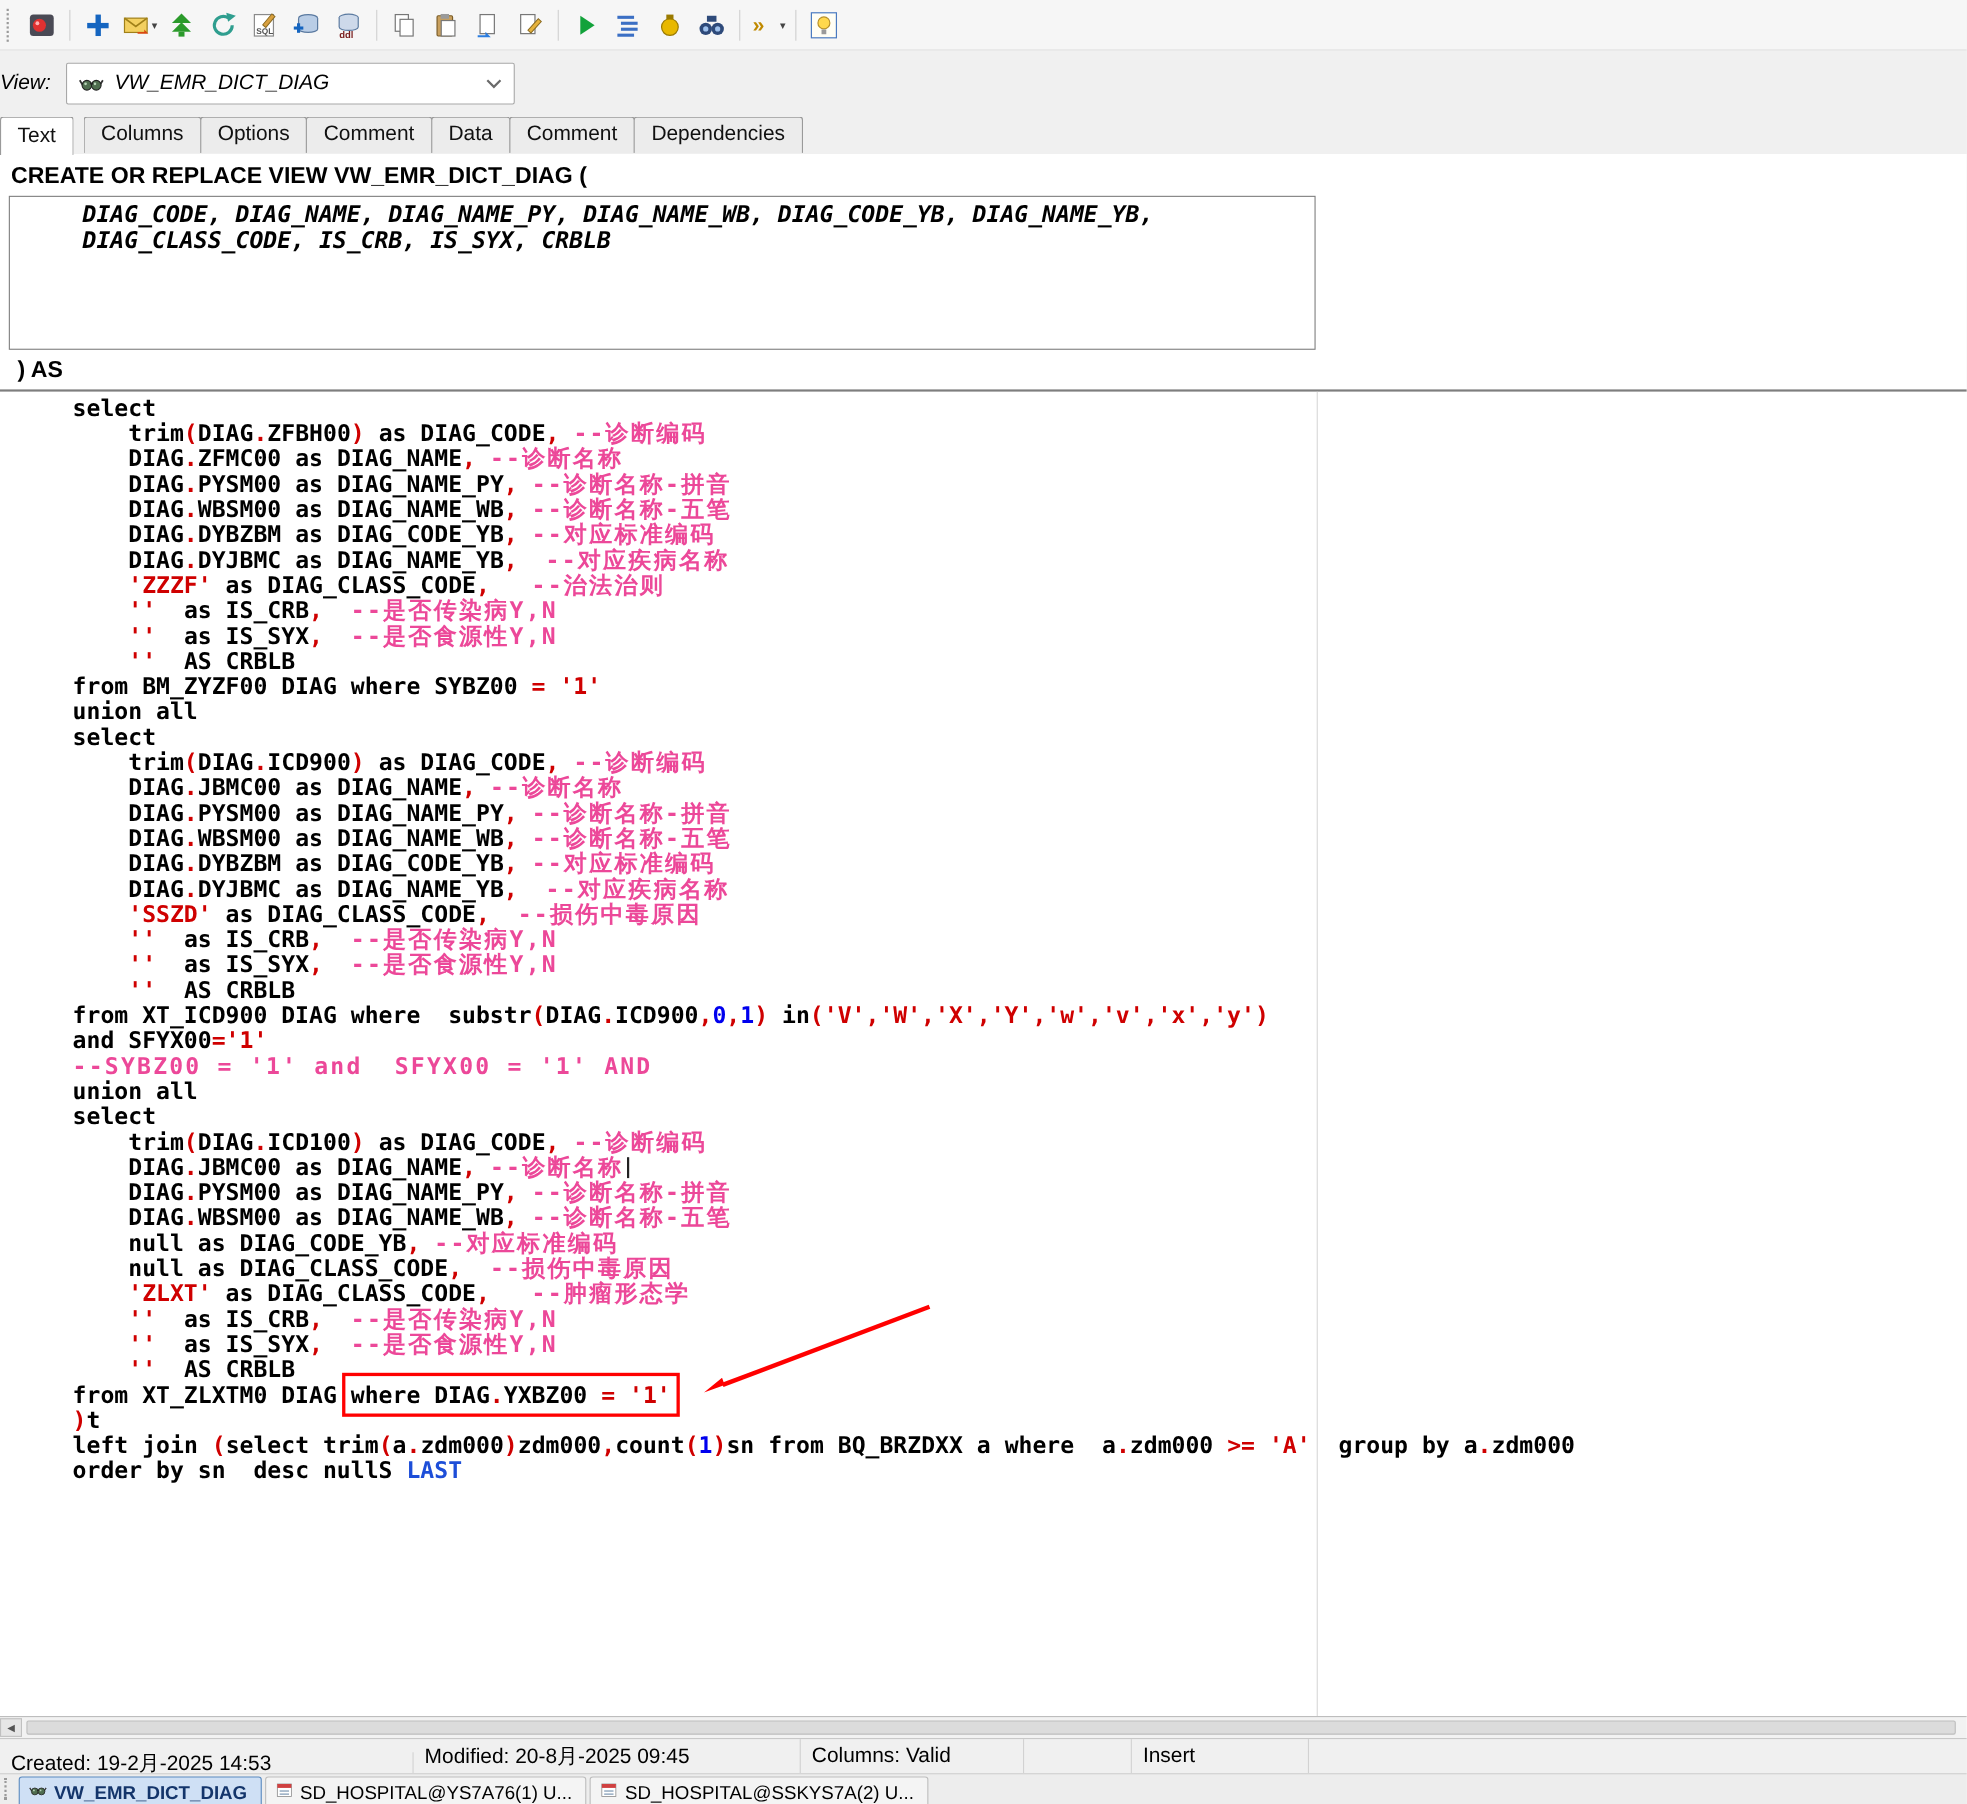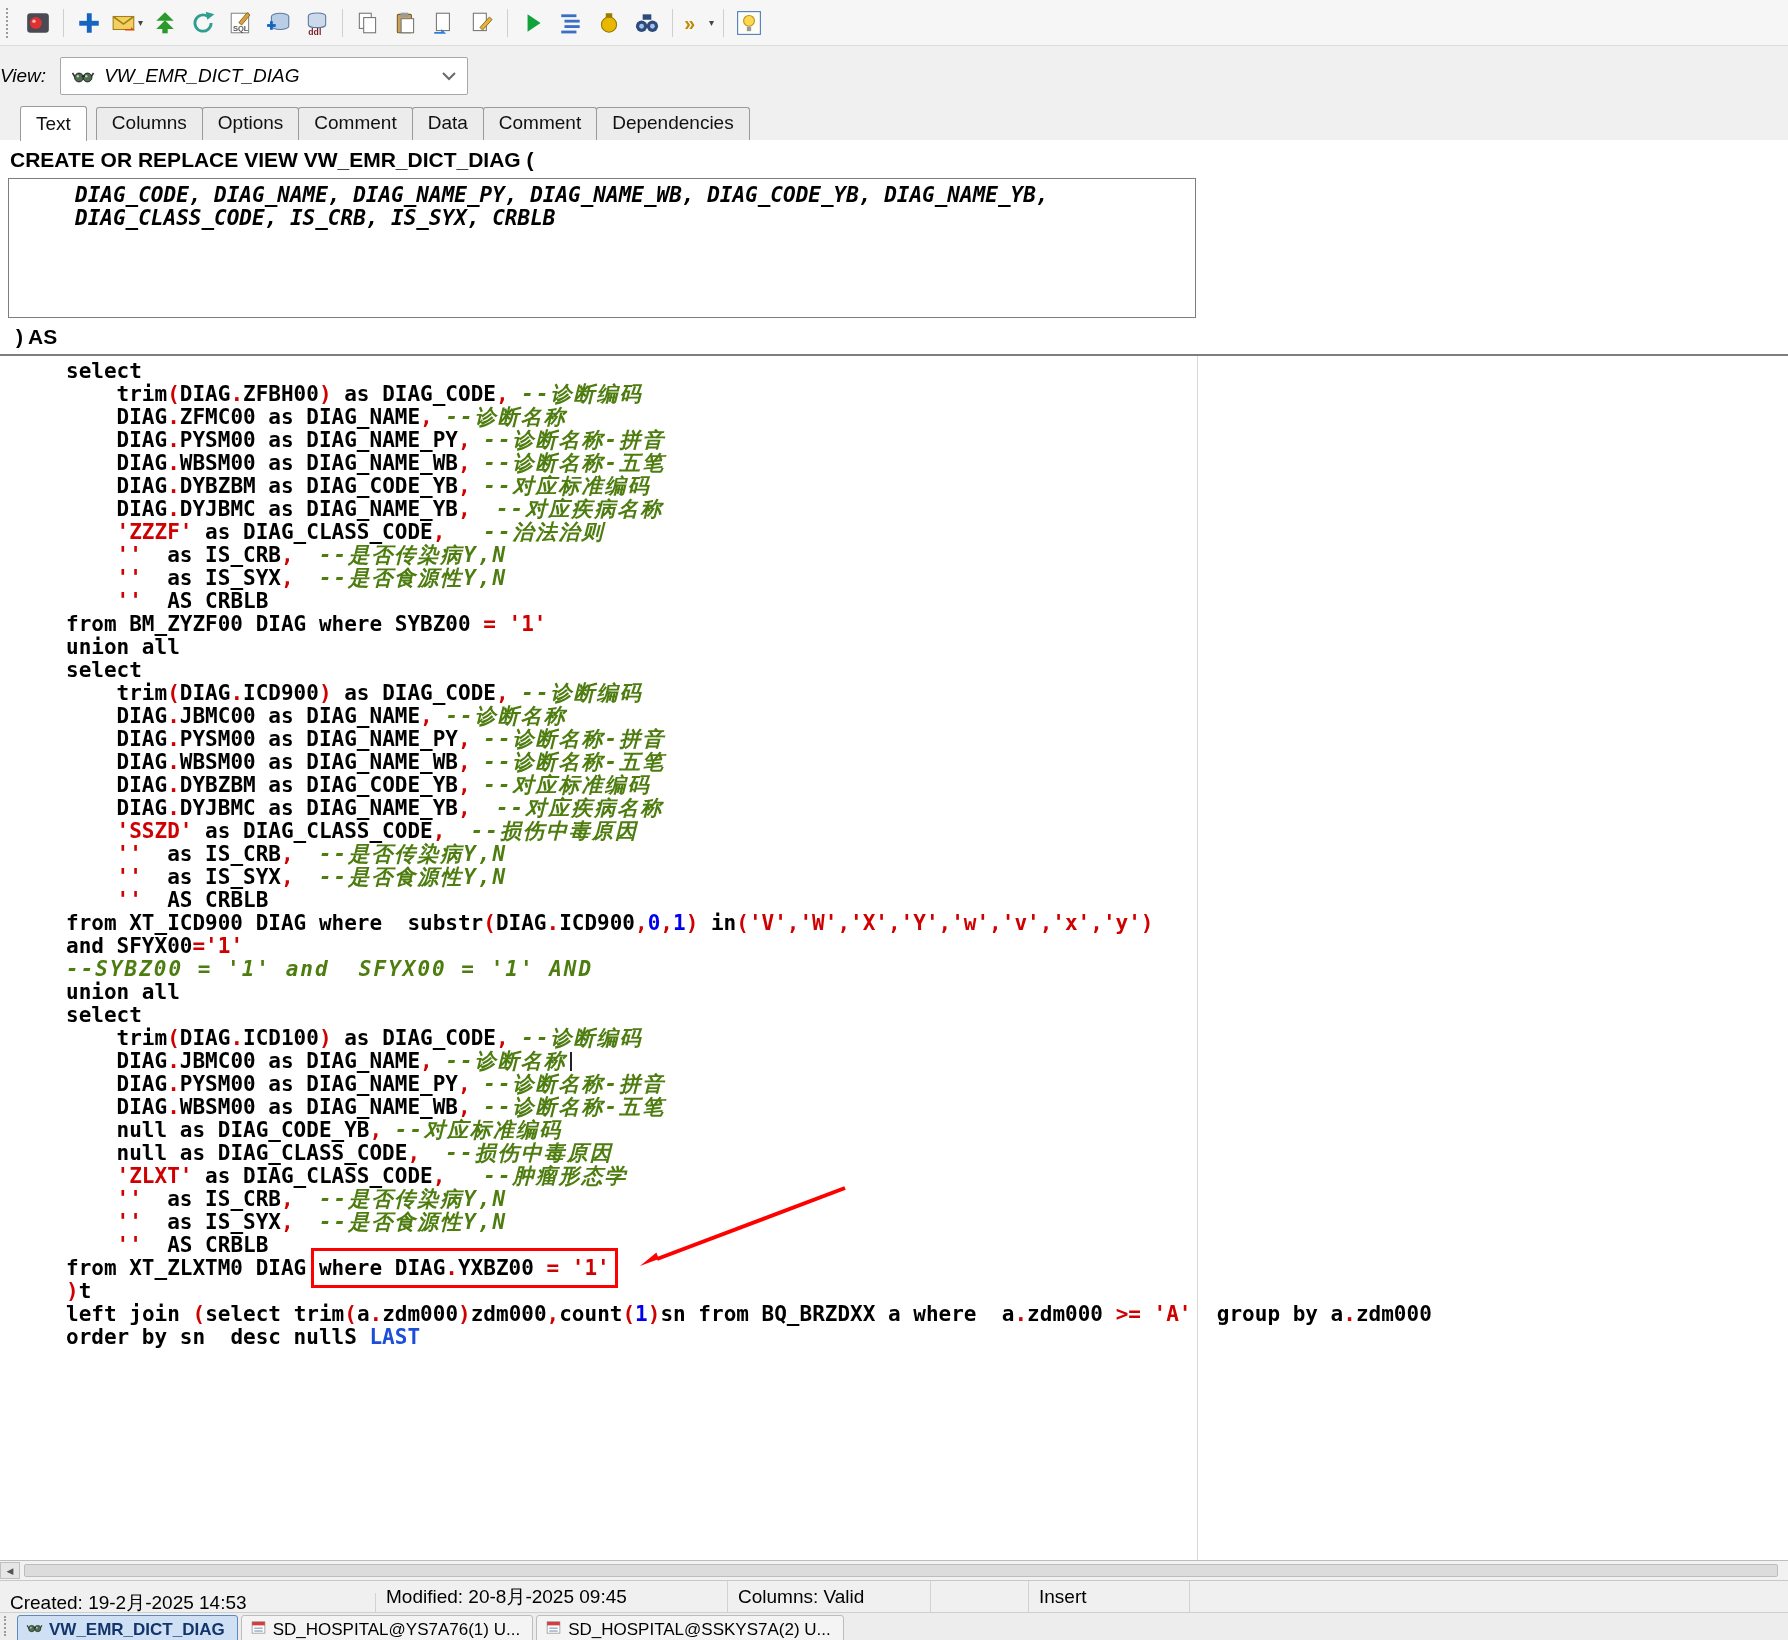--- a/index.html
+++ b/index.html
@@ -29,21 +29,21 @@
   .view-label { font-size:19px; margin-right:14px; }
   .combo {
     width:408px; height:38px; background:#fff; border:1px solid #a8a8a8; border-radius:2px;
     display:flex; align-items:center; padding:0 10px; gap:9px; font-size:19px; cursor:default;
   }
   .combo .cicon svg { width:24px; height:24px; display:block; }
   .combo .chev { margin-left:auto; }
   .combo .chev svg { width:16px; height:10px; display:block; }
 
   
-  .tabbar { height:34px; flex:0 0 34px; background:#f0f0f0; display:flex; align-items:center; padding-left:0;margin-left:20px; }
+  .tabbar { height:34px; flex:0 0 34px; background:#f0f0f0; display:flex; align-items:flex-start; padding-left:0; }
   .tab {
     font-size:19px; padding:4px 15px 6px; background:#ececec;
     border:1px solid #9a9a9a; border-bottom:none; margin-right:-1px;
     border-radius:3px 3px 0 0; color:#111;
   }
   .tab.active { background:#fff; padding-top:6px; margin-right:9px; position:relative; z-index:2; }
 
   
   .content { background:#fff; display:flex; flex-direction:column; flex:0 0 auto; }
   .create-line { height:38px; font-size:21px; font-weight:bold; padding:8px 0 0 10px; }
@@ -64,21 +64,21 @@
     font-size:21px; line-height:23px; font-weight:bold;
   }
   .margin-line { position:absolute; left:1197px; top:0; bottom:0; width:1px; background:#d8d8d8; }
   .code { position:relative; padding:4px 0 0 66px; white-space:pre; }
   .cl { height:23px; white-space:pre; }
   .k { color:#000000; font-weight:bold; }
   .n { color:#000; }
   .r { color:#cf0000; }
   .u { color:#0000ee; }
   .b { color:#1d4ed8; font-weight:bold; }
-  .c { color:#4d7c0f; font-style:italic; letter-spacing:2px; }
+  .c { color:#ec4899; letter-spacing:2px; }
   .caret { display:inline-block; width:2px; height:19px; background:#222; margin-left:3px; vertical-align:-3px; }
   .hl-box { outline:3px solid #ff0000; outline-offset:5px; }
   .arrow { position:absolute; left:600px; top:818px; width:270px; height:115px; pointer-events:none; }
 
   
   .hscroll { height:20px; flex:0 0 20px; background:#f2f2f2; border-top:1px solid #bdbdbd; position:relative; }
   .hbtn {
     position:absolute; left:0; top:1px; width:20px; height:17px; background:#e6e6e6;
     border:1px solid #c0c0c0; font-size:9px; color:#555; text-align:center; line-height:16px;
   }

